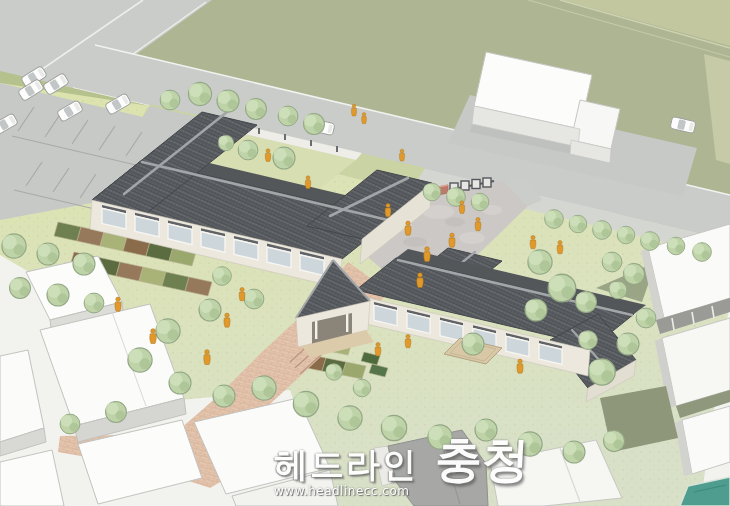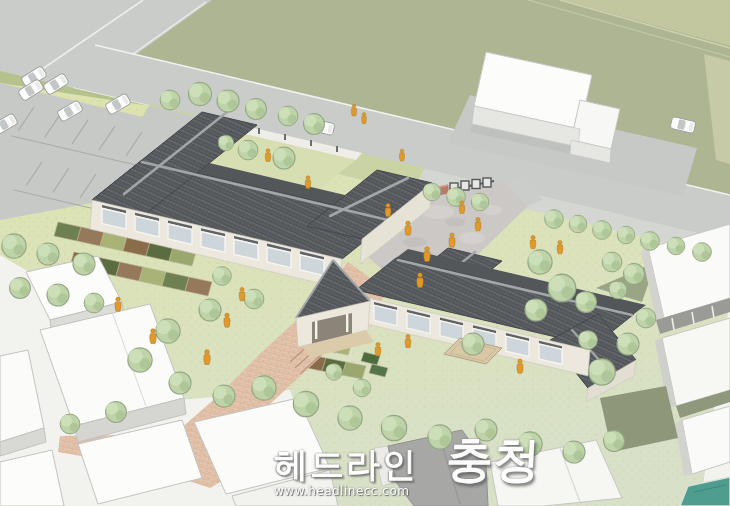--- a/index.html
+++ b/index.html
@@ -1,21 +1,21 @@
 <!DOCTYPE html>
 <html><head>
 <meta charset="utf-8">
 <style>
   html,body{margin:0;padding:0;background:#ffffff;}
   #stage{position:relative;width:730px;height:506px;overflow:hidden;background:#f2f3ef;
          font-family:"DejaVu Sans","Liberation Sans",sans-serif;}
   #scene{position:absolute;left:0;top:0;}
   
   #watermark{position:absolute;left:274px;top:436px;color:#ffffff;opacity:.96;line-height:1;}
-  #watermark .wm-title{display:flex;align-items:baseline;gap:28px;font-weight:bold;}
+  #watermark .wm-title{display:flex;align-items:baseline;gap:17px;font-weight:bold;}
   #watermark .wm-p1{font-size:34px;letter-spacing:2px;
      text-shadow:0 0 2px rgba(110,110,110,.9),2px 2px 2px rgba(95,95,95,.75),-1px 1px 1px rgba(120,120,120,.5);}
   #watermark .wm-p2{font-size:47px;font-weight:900;transform:skewX(-3deg);
      text-shadow:0 0 2px rgba(100,100,100,.9),2px 3px 3px rgba(90,90,90,.75);}
   #watermark .wm-url{font-size:12px;margin-top:2px;letter-spacing:.5px;
      text-shadow:1px 1px 1px rgba(100,100,100,.95),0 0 2px rgba(110,110,110,.8);}
 </style>
 </head>
 <body>
 

